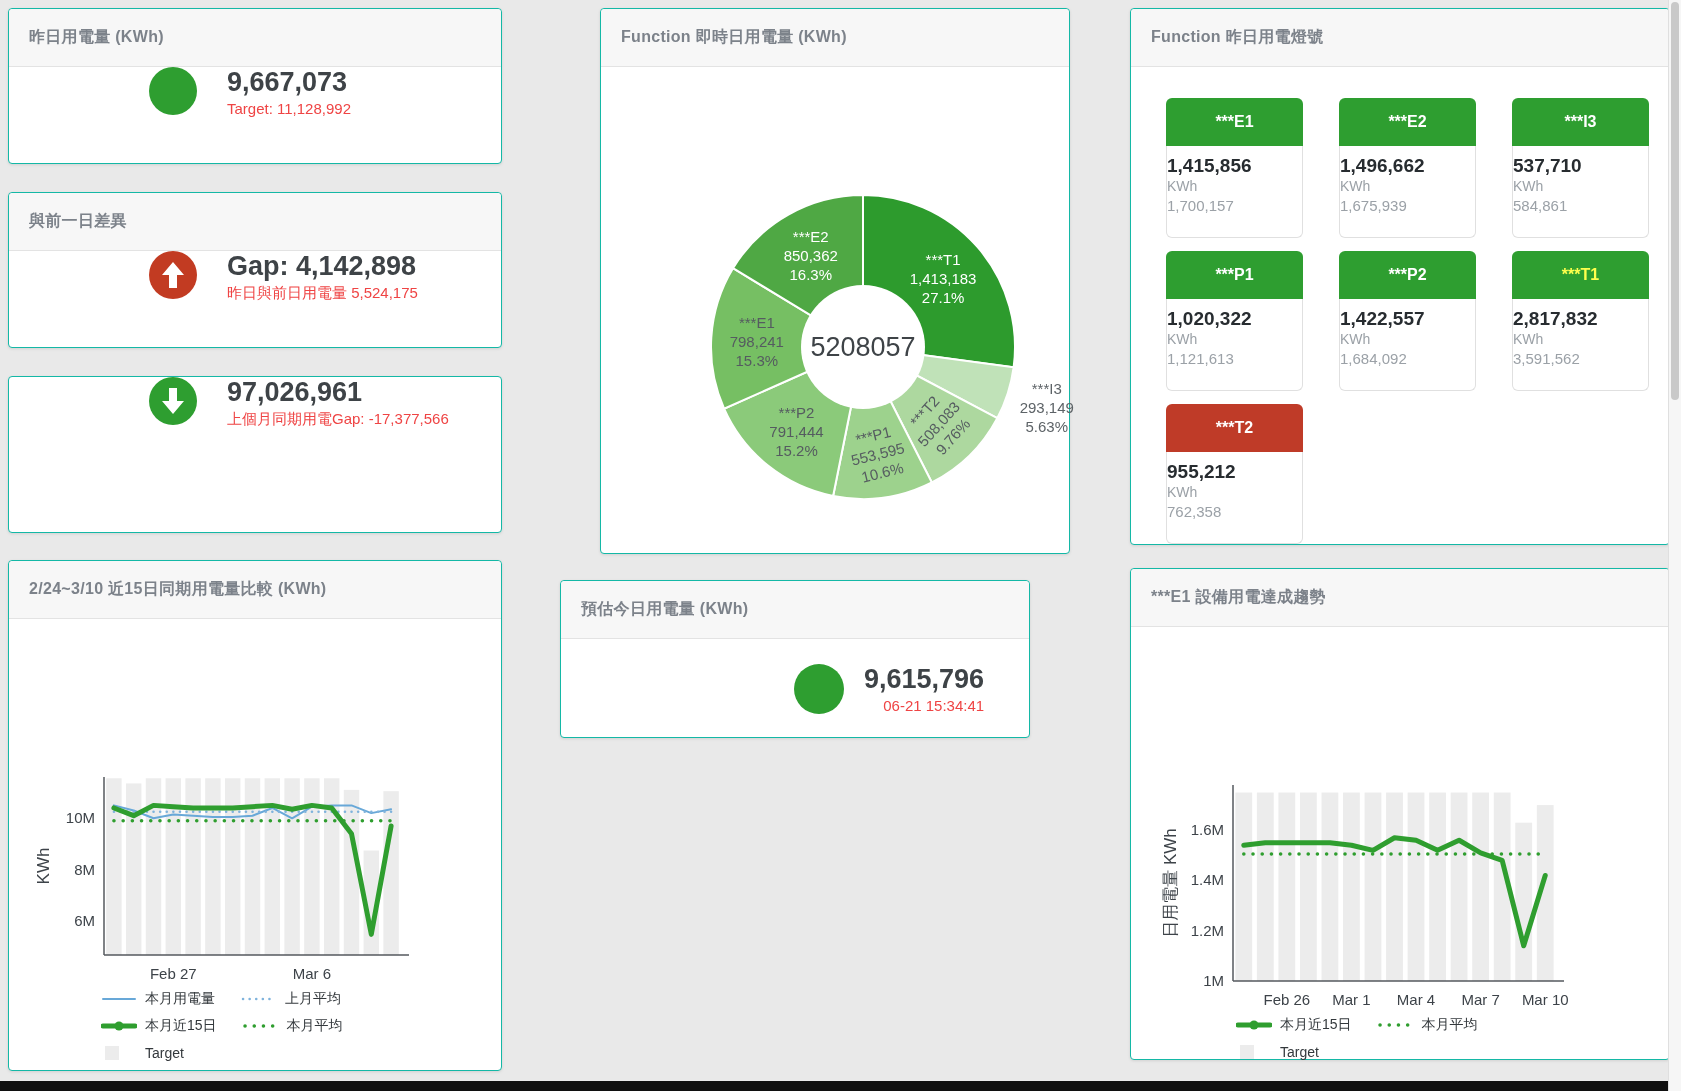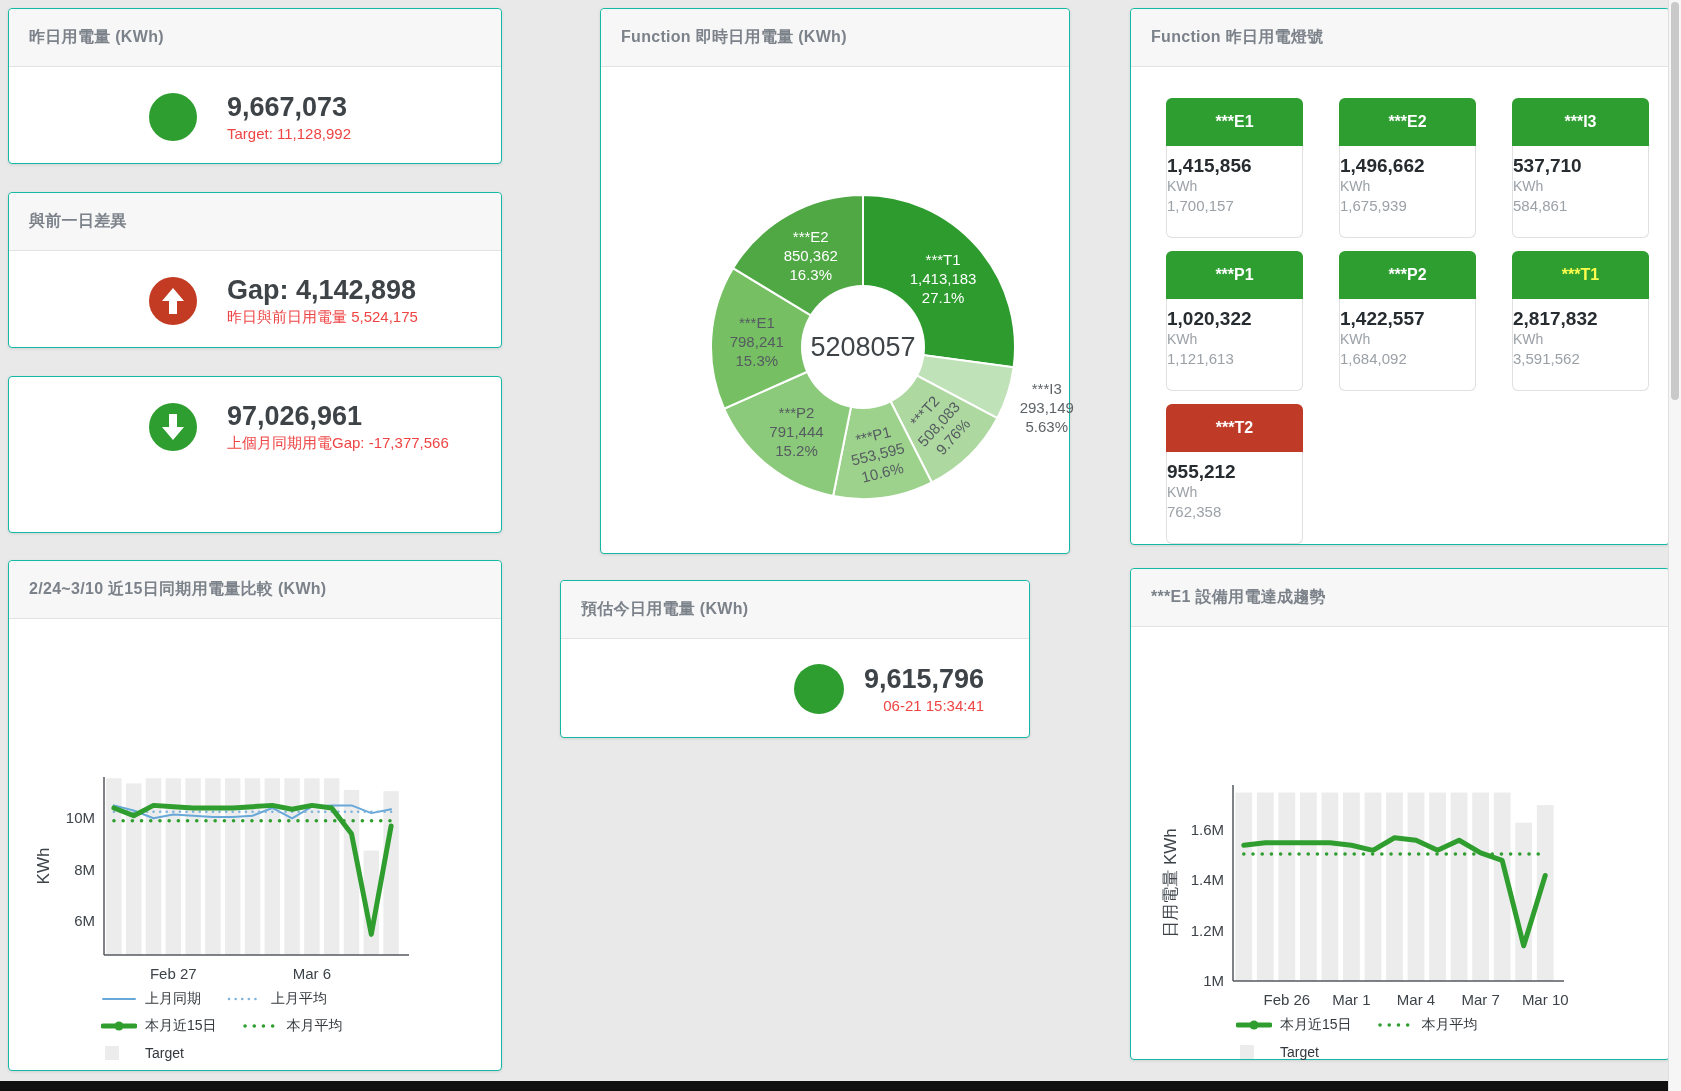--- a/index.html
+++ b/index.html
@@ -4,21 +4,21 @@
 <style>
   html,body{margin:0;padding:0;background:#e9e9e9;}
   #screen{position:relative;width:1681px;height:1091px;background:#e9e9e9;overflow:hidden;
           font-family:"Liberation Sans","DejaVu Sans",sans-serif;}
   .card{position:absolute;background:#fff;border:1px solid #14b8a6;border-radius:4px;
         box-shadow:0 1px 3px rgba(0,0,0,.10);box-sizing:border-box;}
   .card-header{height:57px;background:#f7f7f7;border-bottom:1px solid #e3e3e3;
                border-radius:4px 4px 0 0;display:flex;align-items:center;padding-left:20px;
                font-size:16px;font-weight:bold;color:#7c828a;letter-spacing:.3px;}
   .card-body{position:relative;}
-  .stat-row{display:flex;align-items:center;padding-left:140px;gap:30px;height:99px;}
+  .stat-row{display:flex;align-items:flex-start;padding-left:140px;gap:30px;height:99px;}
   .stat-text .stat-value{font-size:27px;font-weight:bold;color:#3e4347;line-height:30px;}
   .stat-text .stat-sub{font-size:15px;color:#ef4444;margin-top:3px;}
   .tile-grid{position:absolute;left:35px;top:31px;display:grid;
              grid-template-columns:repeat(3,137px);column-gap:36px;row-gap:13px;}
   .tile{width:137px;}
   .tile-head{height:48px;border-radius:6px 6px 0 0;display:flex;align-items:center;
              justify-content:center;font-size:16px;font-weight:bold;}
   .tile-bodybox{background:#fff;border:1px solid #e0e0e0;border-top:none;
                 border-radius:0 0 6px 6px;text-align:left;height:92px;box-sizing:border-box;
                 padding-top:9px;}
@@ -113,21 +113,21 @@
             <polyline points="104.9,38.95652173913044 124.7,46.69565217391303 144.5,36.376811594202906 164.3,37.66666666666666 184.10000000000002,38.95652173913044 203.9,38.95652173913044 223.70000000000002,38.95652173913044 243.5,37.66666666666666 263.3,36.376811594202906 283.1,40.24637681159422 302.9,36.376811594202906 322.70000000000005,38.95652173913044 342.5,64.7536231884058 362.3,165.36231884057972 382.1,57.01449275362319" fill="none" stroke="#2f9e2f" stroke-width="5" stroke-linecap="round" stroke-linejoin="round"></polyline>
             <polyline points="104.9,51.855072463768124 124.7,51.855072463768124 144.5,51.855072463768124 164.3,51.855072463768124 184.10000000000002,51.855072463768124 203.9,51.855072463768124 223.70000000000002,51.855072463768124 243.5,51.855072463768124 263.3,51.855072463768124 283.1,51.855072463768124 302.9,51.855072463768124 322.70000000000005,51.855072463768124 342.5,51.855072463768124 362.3,51.855072463768124 382.1,51.855072463768124" fill="none" stroke="#2f9e2f" stroke-width="3.5" stroke-linecap="round" stroke-linejoin="round" stroke-dasharray="0.1,9.1"></polyline>
           </svg>
         </div>
       <div style="position:absolute;top:369px;left:92px;" id="legend-compare">
           <div class="legend-row">
             <div class="legend-item">
               <svg width="36" height="15">
                 <line x1="2" y1="7" x2="34" y2="7" stroke="#68a8d8" stroke-width="2" stroke-linecap="round"></line>
               </svg>
-              <span>上月同期</span>
+              <span>本月用電量</span>
             </div>
             <div class="legend-item">
               <svg width="36" height="15">
                 <line x1="2" y1="7" x2="34" y2="7" stroke="#7fb3dc" stroke-width="2.5" stroke-linecap="round" stroke-dasharray="0.1,6.5"></line>
               </svg>
               <span>上月平均</span>
             </div>
           </div>
           <div class="legend-row">
             <div class="legend-item">

